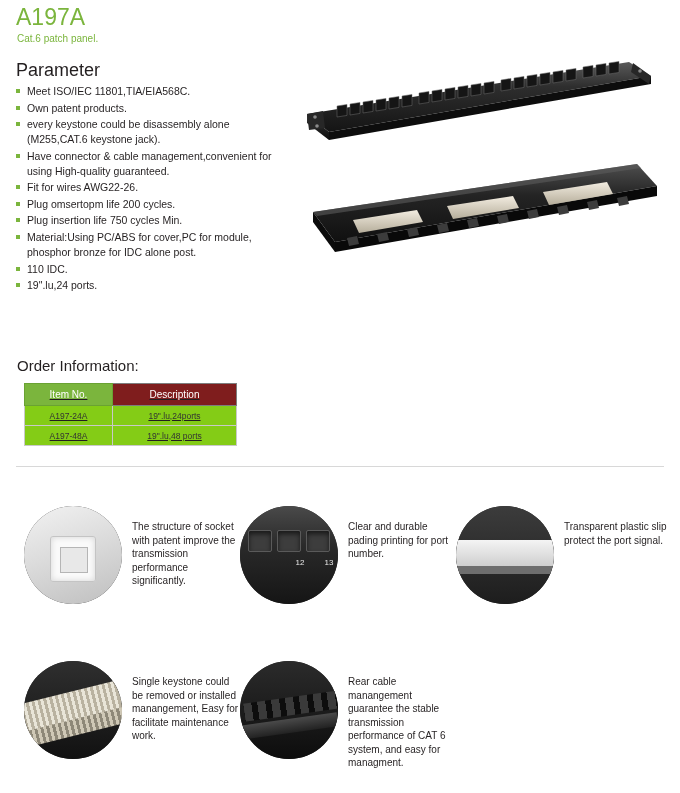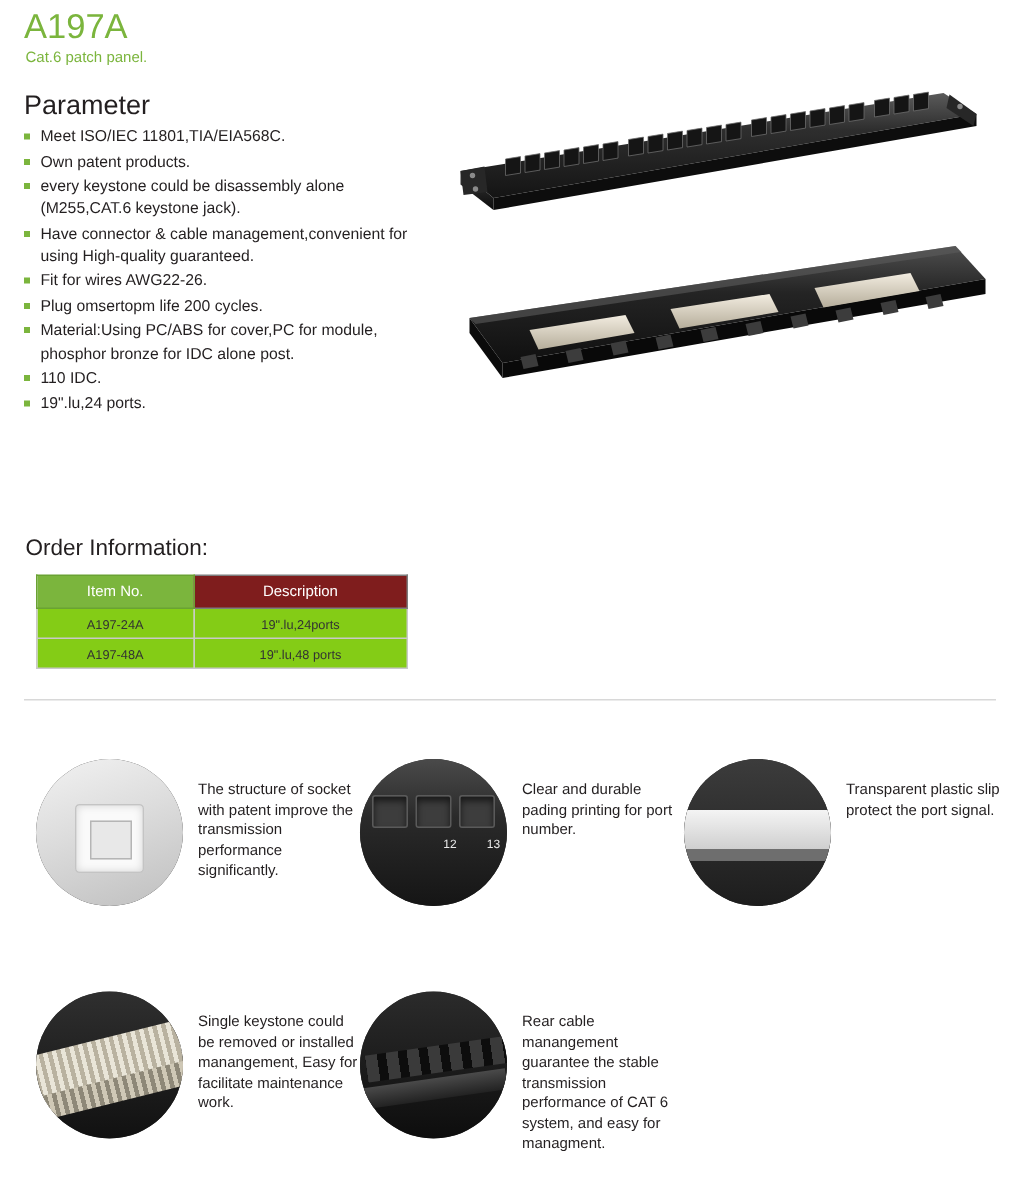--- a/index.html
+++ b/index.html
@@ -96,22 +96,23 @@
     left: 17px;
     top: 357px;
     font-size: 15px;
     color: #231f20;
   }
   table.order {
     position: absolute;
     left: 24px;
     top: 383px;
     border-collapse: collapse;
-    width: 248px;
+    width: 213px;
     font-size: 9px;
+    text-decoration: underline;
   }
   table.order th {
     background: #7bb53d;
     color: #ffffff;
     font-weight: normal;
     font-size: 10px;
     height: 19px;
     border: 1px solid #6aa233;
     text-align: center;
   }
@@ -312,20 +313,21 @@
   <div class="subtitle">Cat.6 patch panel.</div>
 
   <div class="param-heading">Parameter</div>
   <ul class="param-list">
     <li>Meet ISO/IEC 11801,TIA/EIA568C.</li>
     <li>Own patent products.</li>
     <li>every keystone could be disassembly alone (M255,CAT.6 keystone jack).</li>
     <li>Have connector &amp; cable management,convenient for using High-quality guaranteed.</li>
     <li>Fit for wires AWG22-26.</li>
     <li>Plug omsertopm life 200 cycles.</li>
+    <li>Plug insertion life 750 cycles Min.</li>
     <li>Material:Using PC/ABS for cover,PC for module, phosphor bronze for IDC alone post.</li>
     <li>110 IDC.</li>
     <li>19".lu,24 ports.</li>
   </ul>
 
   <div class="photo-area">
     <div class="photo-bg"></div>
 
     <svg class="panel-img" style="left:10px; top:22px;" width="360" height="120" viewBox="0 0 360 120">
       <defs>

